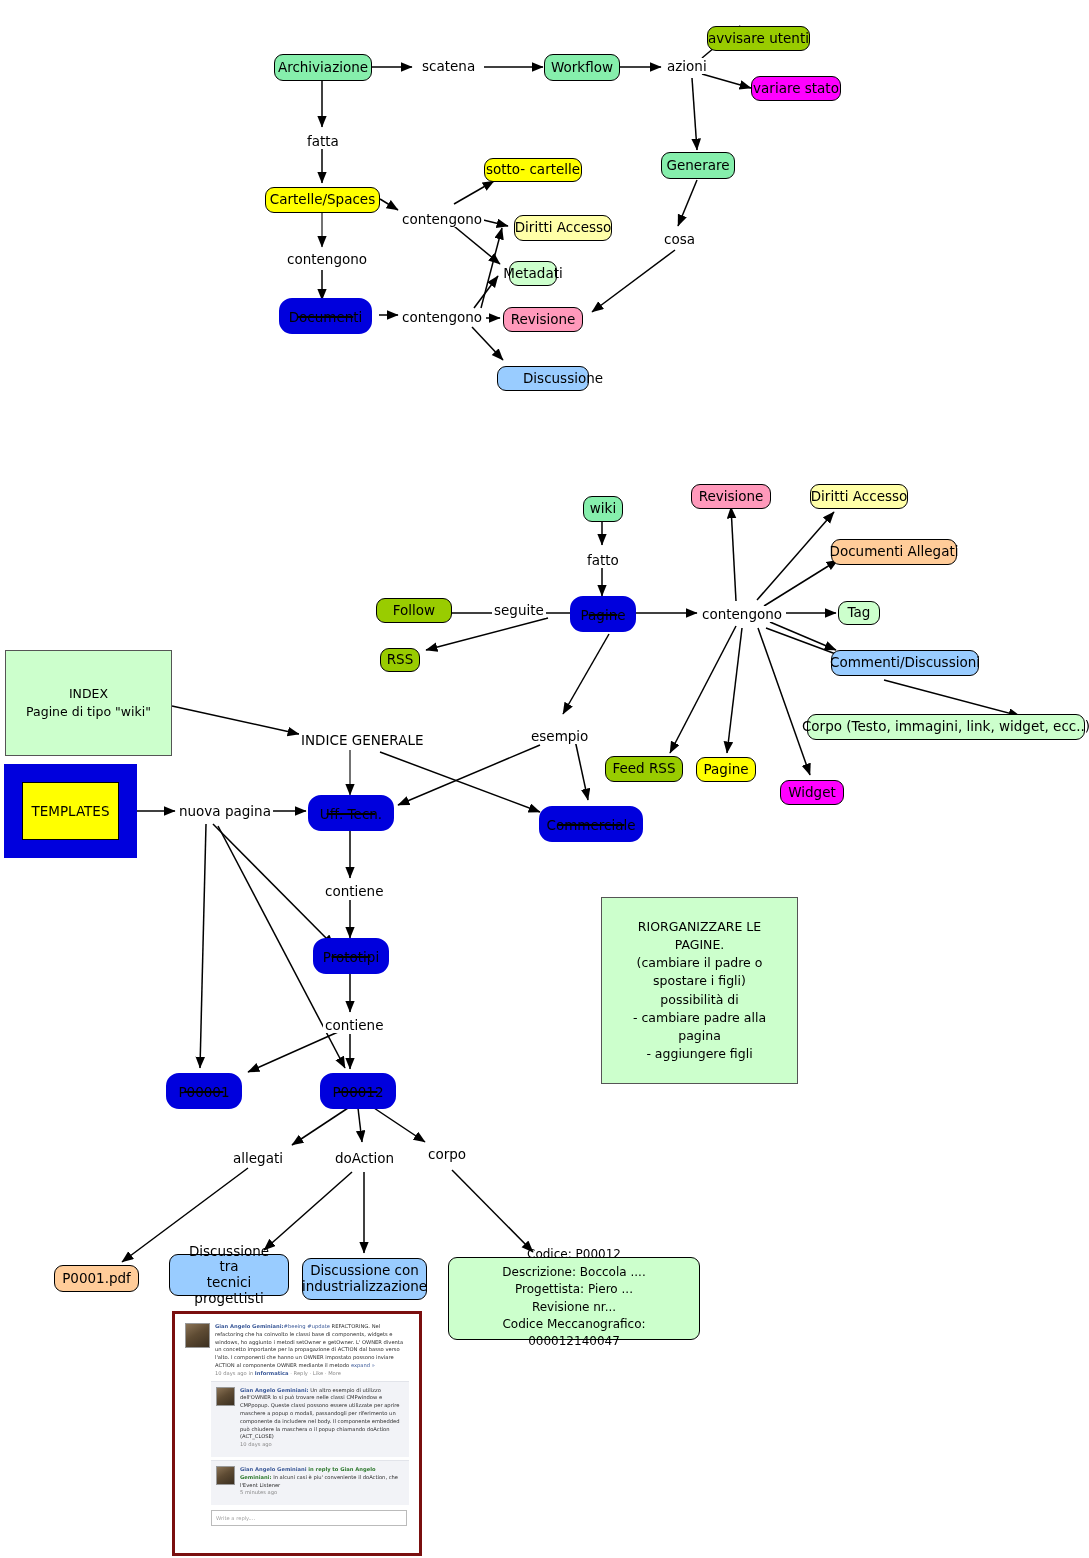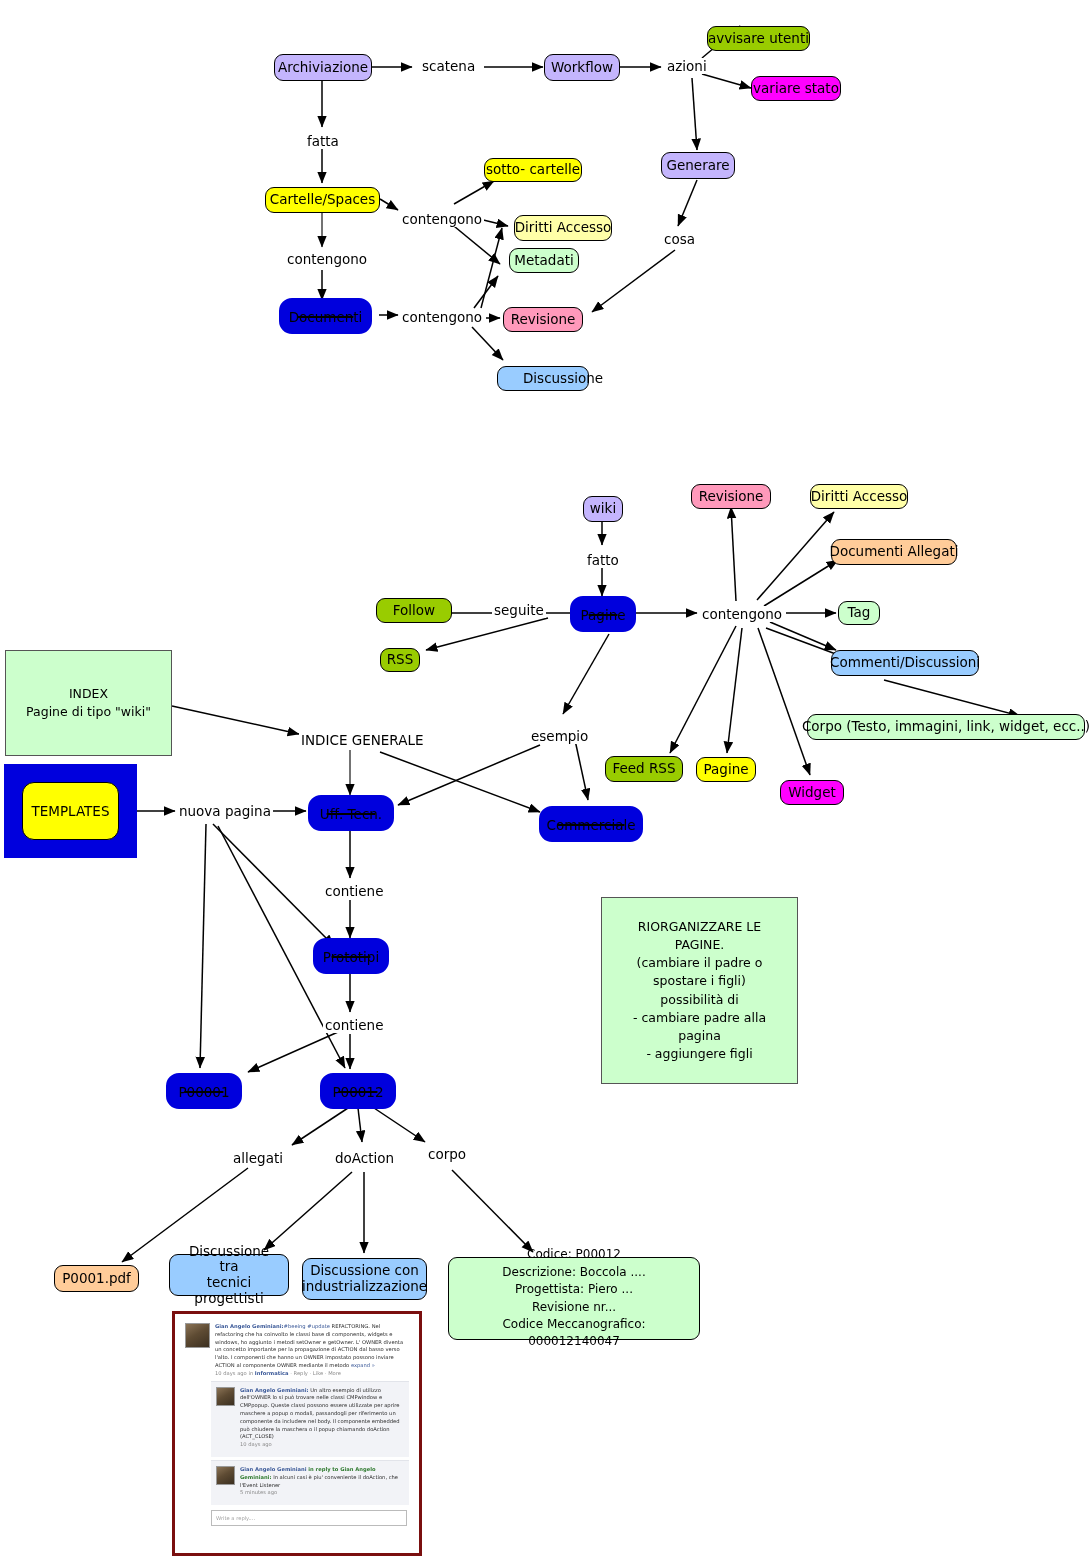--- a/index.html
+++ b/index.html
@@ -17,21 +17,21 @@
     border-radius:9px;
     font-size:13.5px;
     color:#000;
     line-height:1.15;
     white-space:nowrap;
     padding:0 8px;
   }
   .node.multi{white-space:normal;}
 
   
-  .f-grey   {background:#c4b5fd;text-align:center;}
+  .f-grey   {background:#86efac;text-align:center;}
   .f-yellow {background:#ffff00;}
   .f-lyellow{background:#ffffa8;}
   .f-green  {background:#ccffcc;}
   .f-pink   {background:#ff99bb;}
   .f-magenta{background:#ff00ff;}
   .f-olive  {background:#99cc00;}
   .f-blue   {background:#99ccff;}
   .f-peach  {background:#ffcc99;}
 
   
@@ -46,21 +46,21 @@
   }
   .ring > .inner{
     width:100%;height:100%;
     box-sizing:border-box;
     border:1px solid #000;
     border-radius:7px;
     display:flex;align-items:center;justify-content:center;
     font-size:13.5px;color:#000;white-space:nowrap;padding:0 8px;
   }
   .ring.sq{border-radius:0;}
-  .ring.sq > .inner{border-radius:12px;}
+  .ring.sq > .inner{border-radius:0;}
 
   
   .note{
     position:absolute;box-sizing:border-box;
     border:1px solid #555;background:#ccffcc;
     display:flex;align-items:center;justify-content:center;
     text-align:center;font-size:12.5px;line-height:1.45;color:#000;
     padding:6px 8px;white-space:pre-line;
   }
 
@@ -208,21 +208,21 @@
   <div class="node f-yellow" style="left:265px;top:187px;width:115px;height:26px;">Cartelle/Spaces</div>
 
   <div class="elabel" style="left:400px;top:211px;">contengono</div>
 
   <div class="elabel" style="left:285px;top:251px;">contengono</div>
 
   <div class="node f-yellow" style="left:484px;top:158px;width:98px;height:24px;">sotto- cartelle</div>
 
   <div class="node f-lyellow" style="left:514px;top:215px;width:98px;height:26px;">Diritti Accesso</div>
 
-  <div class="node f-green" style="left:509px;top:248px;width:70px;height:25px;">Metadati</div>
+  <div class="node f-green" style="left:509px;top:261px;width:48px;height:25px;">Metadati</div>
 
   <div class="ring" style="left:279px;top:298px;width:93px;height:35px;">
     <div class="inner f-peach">Documenti</div>
   </div>
 
   <div class="elabel" style="left:400px;top:309px;">contengono</div>
 
   <div class="node f-pink" style="left:503px;top:307px;width:80px;height:25px;">Revisione</div>
 
   <div class="node f-blue" style="left:497px;top:366px;width:92px;height:25px;padding-left:48px;">Discussione</div>

